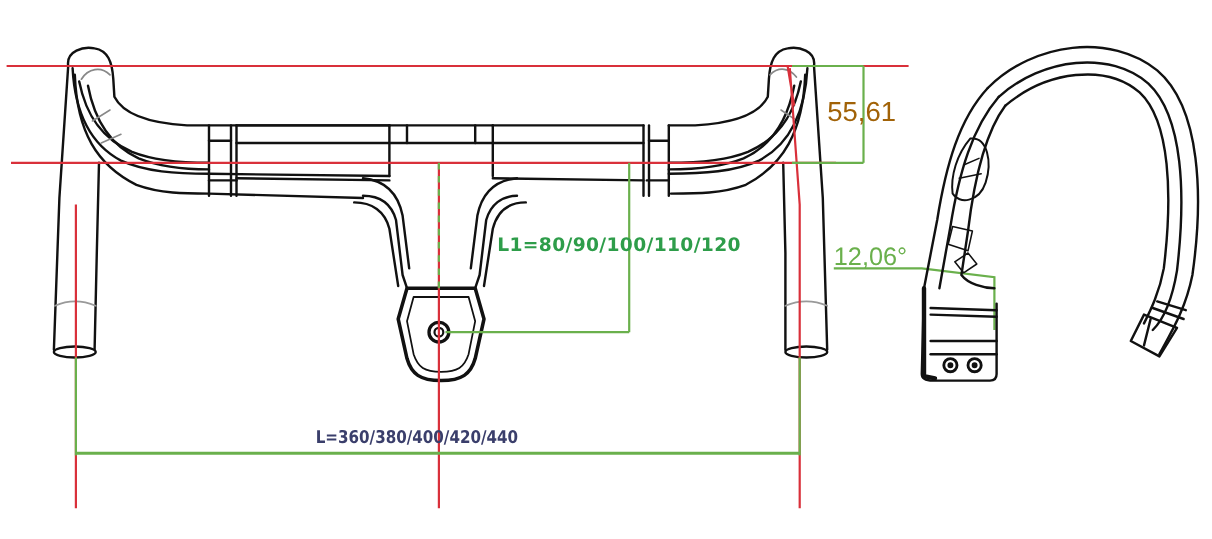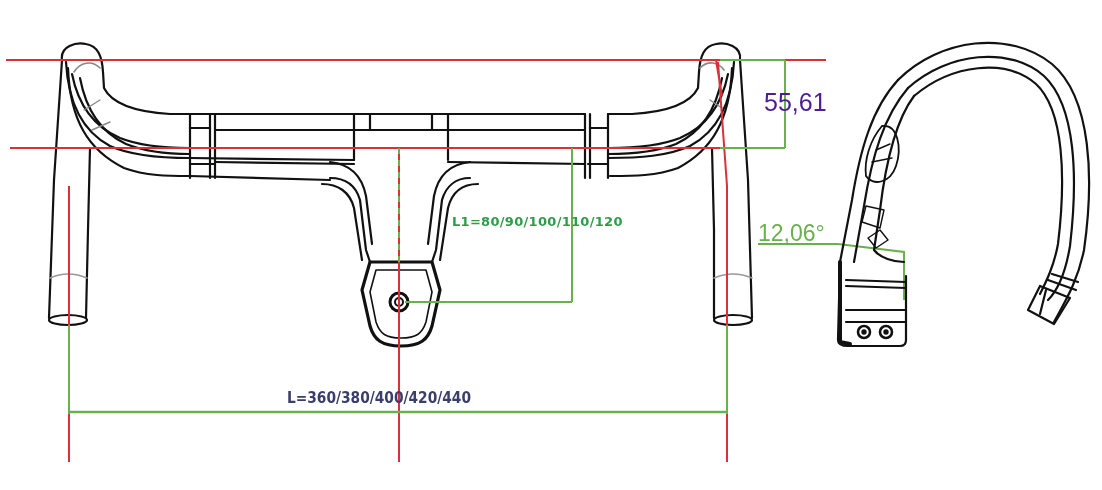--- a/index.html
+++ b/index.html
@@ -1,20 +1,20 @@
 <!DOCTYPE html>
 <html><head>
 <meta charset="utf-8">
 <style>
   html, body { margin: 0; padding: 0; background: #ffffff; }
   body { width: 1102px; height: 490px; overflow: hidden; position: relative; font-family: "Liberation Sans", sans-serif; }
   #drawing { position: absolute; left: 0; top: 0; width: 1102px; height: 490px; }
   .lbl { position: absolute; white-space: nowrap; line-height: 1; }
-  .lbl-height { left: 752px; top: 90px; font-size: 25px; color: #4c1d95; font-family: "Liberation Sans", sans-serif; margin-left: 12px; }
-  .lbl-reach { left: 452px; top: 215px; font-size: 13px; font-weight: bold; color: #2e9d4a; font-family: "DejaVu Sans", sans-serif; letter-spacing: 0.3px; }
+  .lbl-height { left: 752px; top: 90px; font-size: 25px; color: #a16207; font-family: "Liberation Sans", sans-serif; }
+  .lbl-reach { left: 452px; top: 215px; font-size: 17px; font-weight: bold; color: #2e9d4a; font-family: "DejaVu Sans", sans-serif; letter-spacing: 0.3px; }
   .lbl-width { left: 287px; top: 390px; font-size: 16px; font-weight: bold; color: #3a3e6b; font-family: "DejaVu Sans", sans-serif; transform: scaleX(0.86); transform-origin: left top; }
   .lbl-angle { left: 758px; top: 222px; font-size: 23px; color: #6ab04c; font-family: "Liberation Sans", sans-serif; text-align: right; }
 </style>
 </head>
 <body>
 
 <svg id="drawing" viewBox="0 0 1102 490" xmlns="http://www.w3.org/2000/svg">
 
   <g fill="none" stroke="#111" stroke-width="2.2" stroke-linejoin="round" stroke-linecap="round">
 

